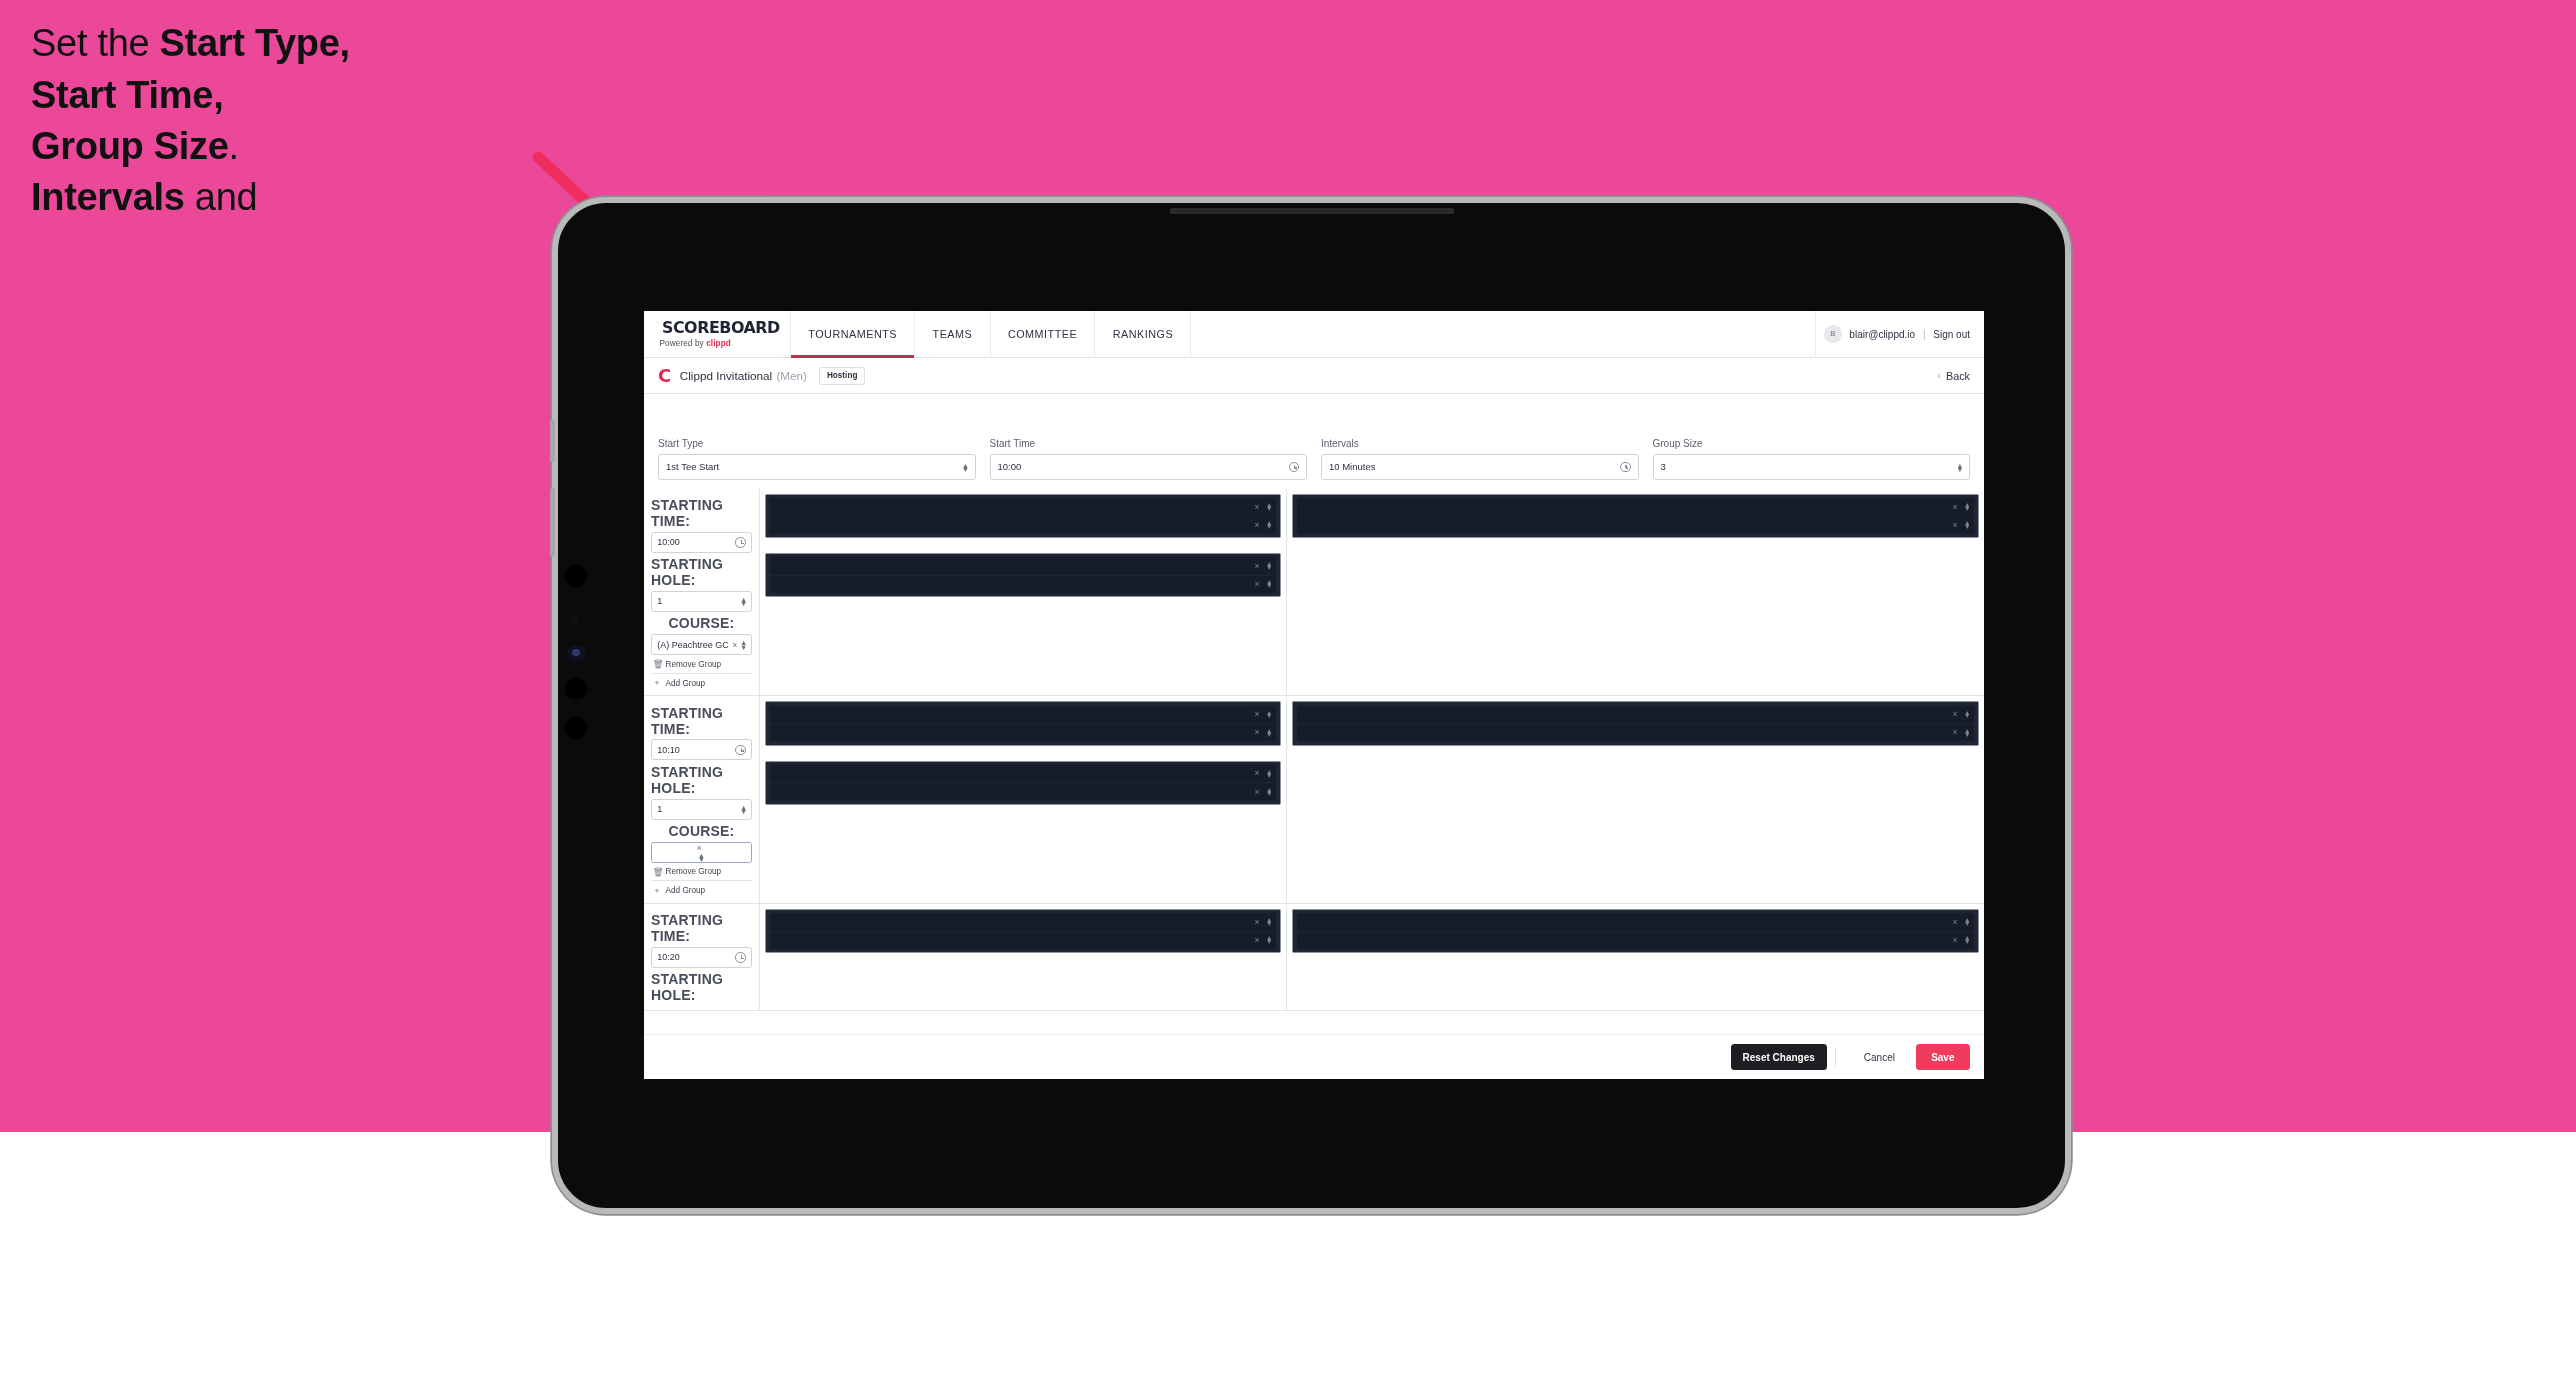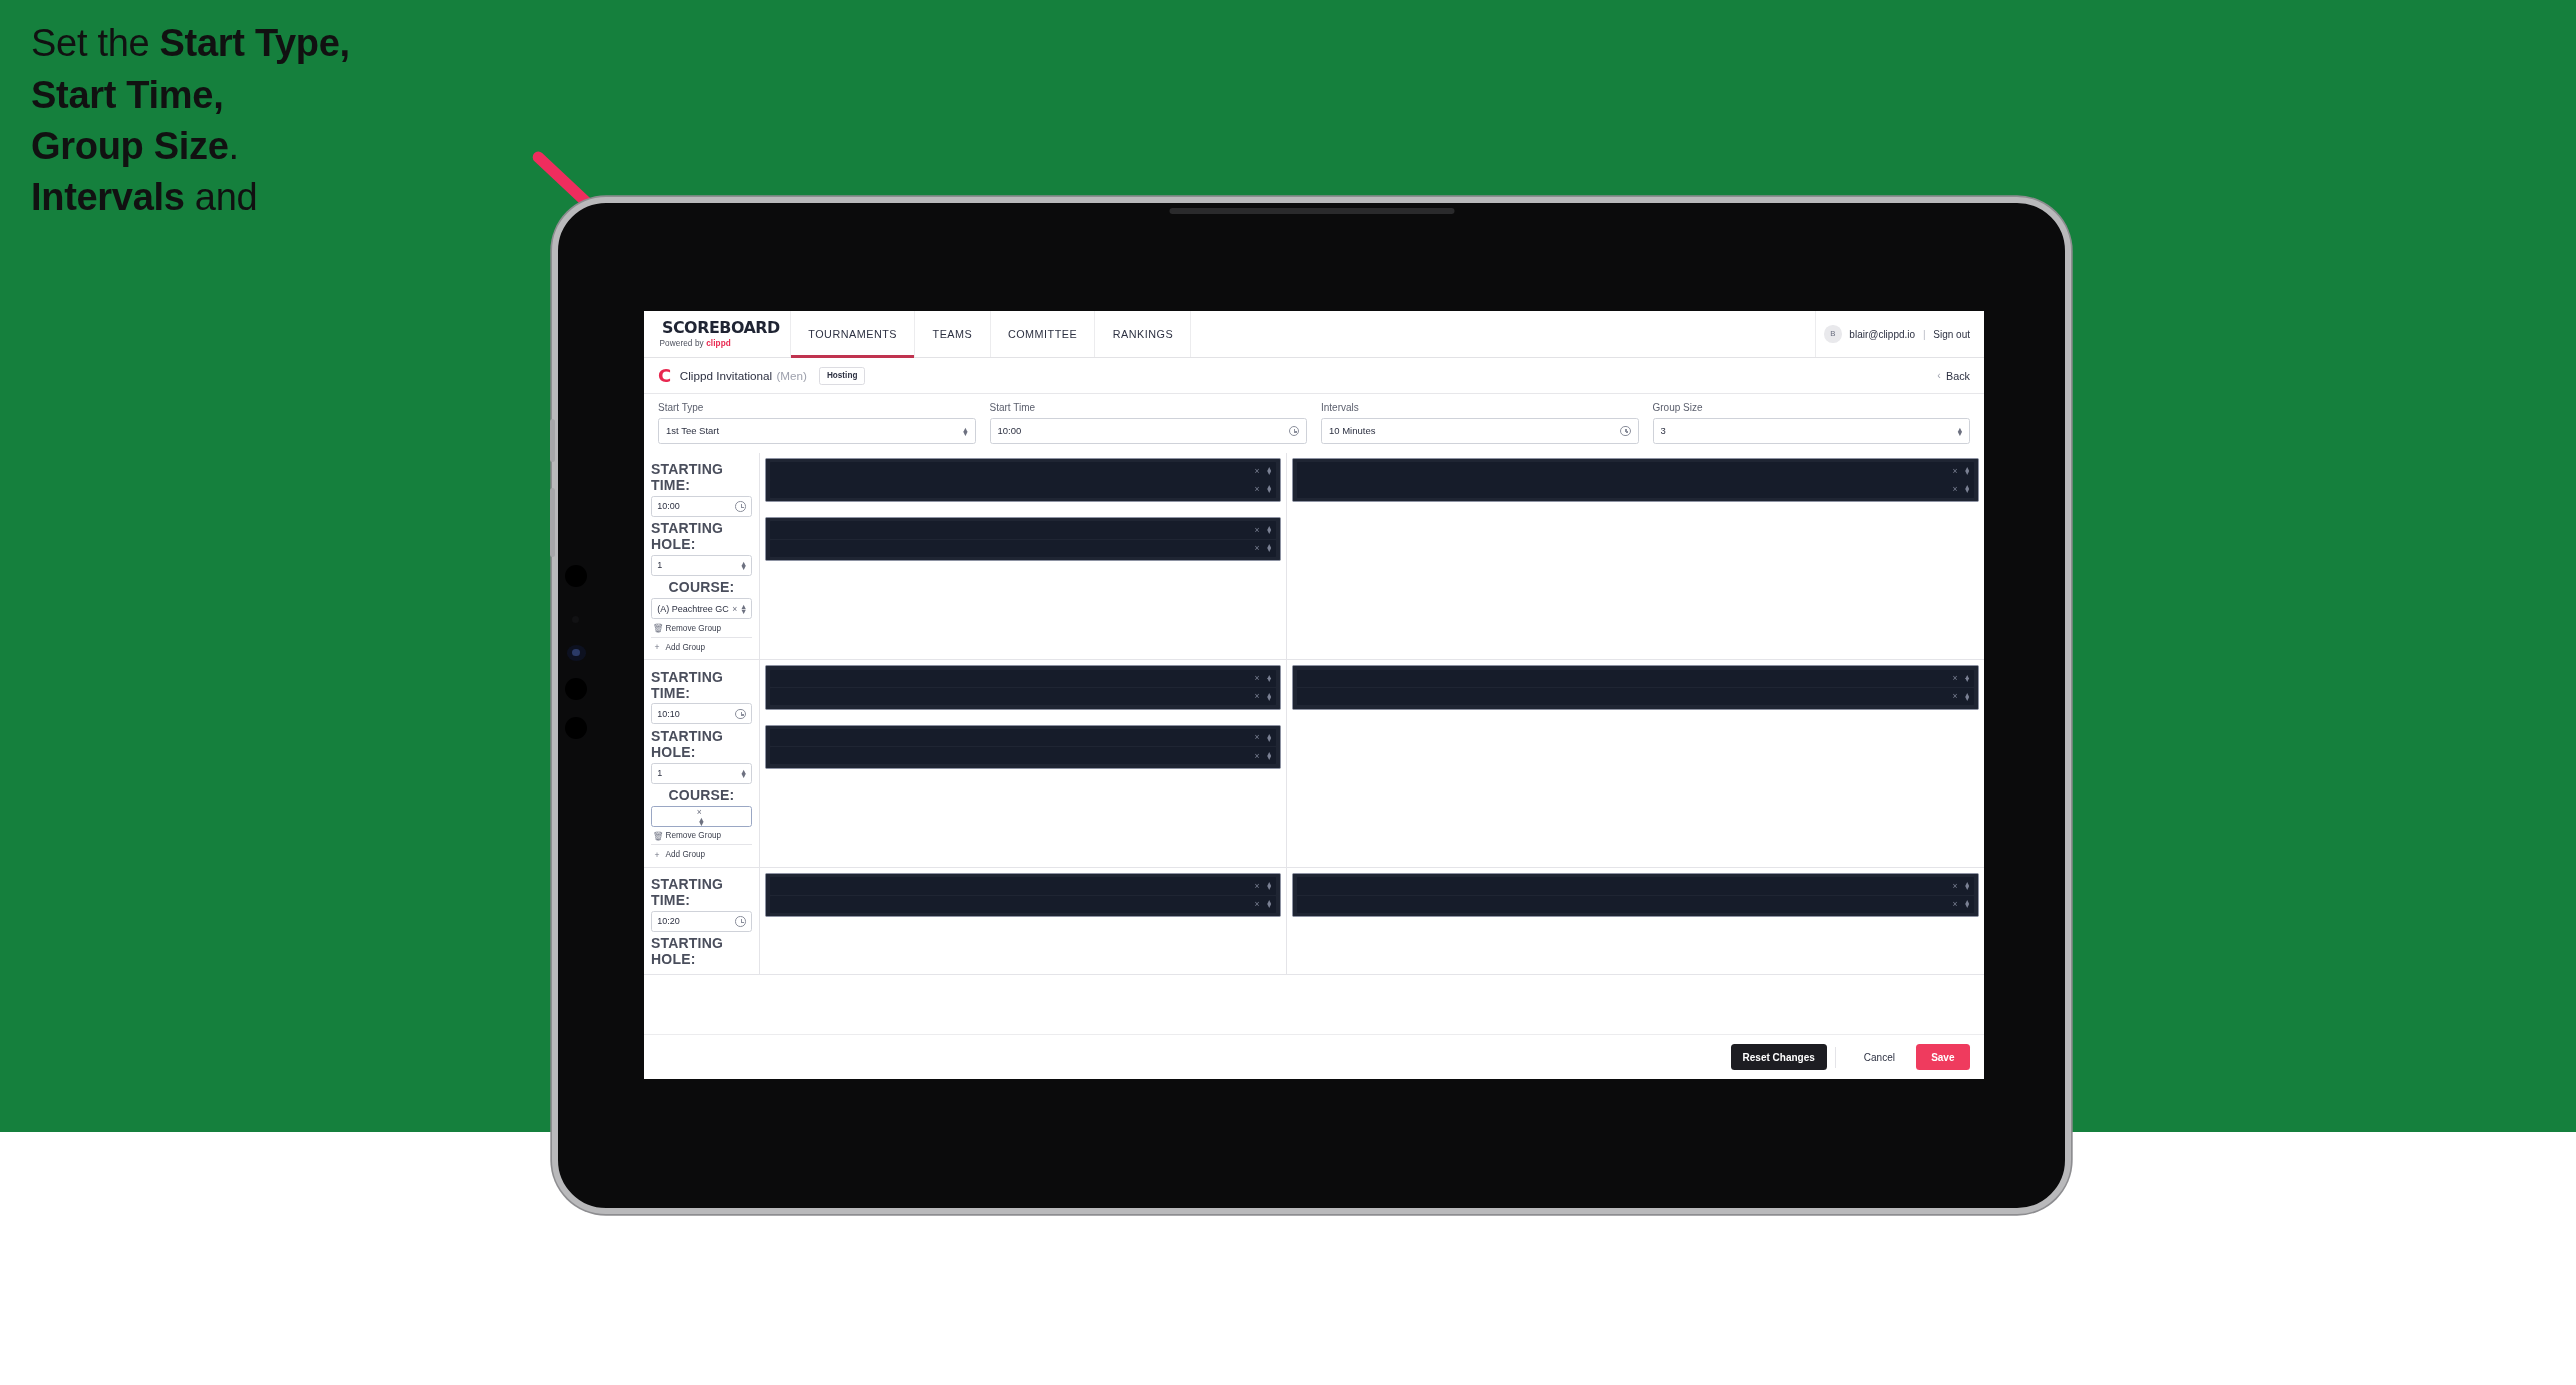--- a/index.html
+++ b/index.html
@@ -2,21 +2,21 @@
 <html style="font-size:14px"><head>
 <meta charset="utf-8">
 <style>
   * { box-sizing: border-box; margin: 0; padding: 0; }
   html, body {
     width: 2576px; height: 1386px;
     background: #ffffff;
     font-family: "Liberation Sans", sans-serif;
     overflow: hidden;
   }
-  #stage { position: relative; width: 2576px; height: 1132px; background:#15803d; }
+  #stage { position: relative; width: 2576px; height: 1132px; background:#ec4899; }
 
   
   .caption {
     position: absolute; left: 31px; top: 22.4px; width: 552px;
     font-size: 38px; line-height: 1.12; color: #111111;
     font-weight: 400; letter-spacing: -0.3px;
   }
   .caption b { font-weight: 700; }
   .caption .line { display:block; white-space: nowrap; margin-bottom: 8.6px; }
 
@@ -109,21 +109,21 @@
     padding:3.5px 7px; font-size:8.2px; color:#2d3142; background:#fff; font-weight:600;
   }
   .crumb-spacer{flex:1;}
   .back-link{ font-size:10.8px; color:#2d3142; cursor:pointer; display:flex; align-items:center; gap:5.2px;}
   .back-link .chev{ color:#9ea1ad; font-size:10.4px; }
 
   
   .formrow{
     display:flex; padding: 7.8px 14px 8.6px 14px; gap:14px; background:#fff; flex:0 0 auto;
   }
-  .field{ flex:1; min-width:0; }
+  .field{ flex:1; min-width:0;margin-top:36px; }
   .field-label{ font-size:10px; color:#5b5f6d; margin-bottom:5.2px; }
   .control{
     height:23px; border:0.9px solid #cfd2d9; border-radius:2.6px; background:#fff;
     display:flex; align-items:center; padding:12px 7px; font-size:9.5px; color:#2d3142;
     position:relative;
   }
   .control .val{ flex:1; overflow:hidden; white-space:nowrap; }
   .icon-stepper{ color:#6d7180; font-size:8.6px; line-height:1; display:flex; flex-direction:column; }
   .icon-stepper span{ display:block; height:4.3px; line-height:4.3px; }
   .icon-clock{

